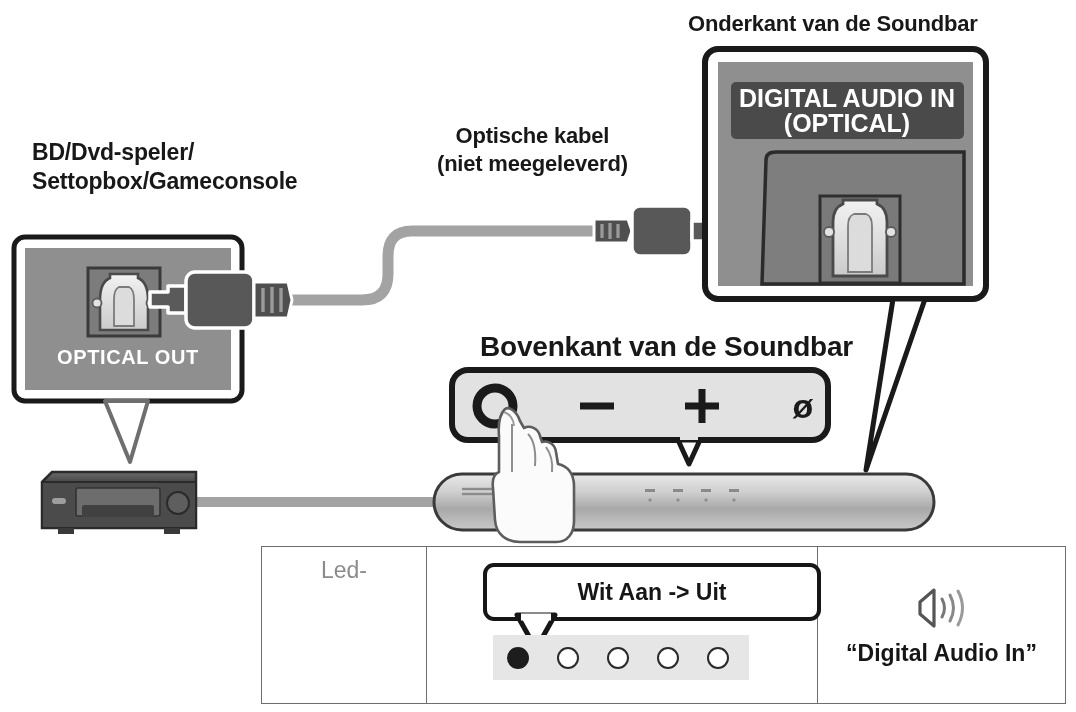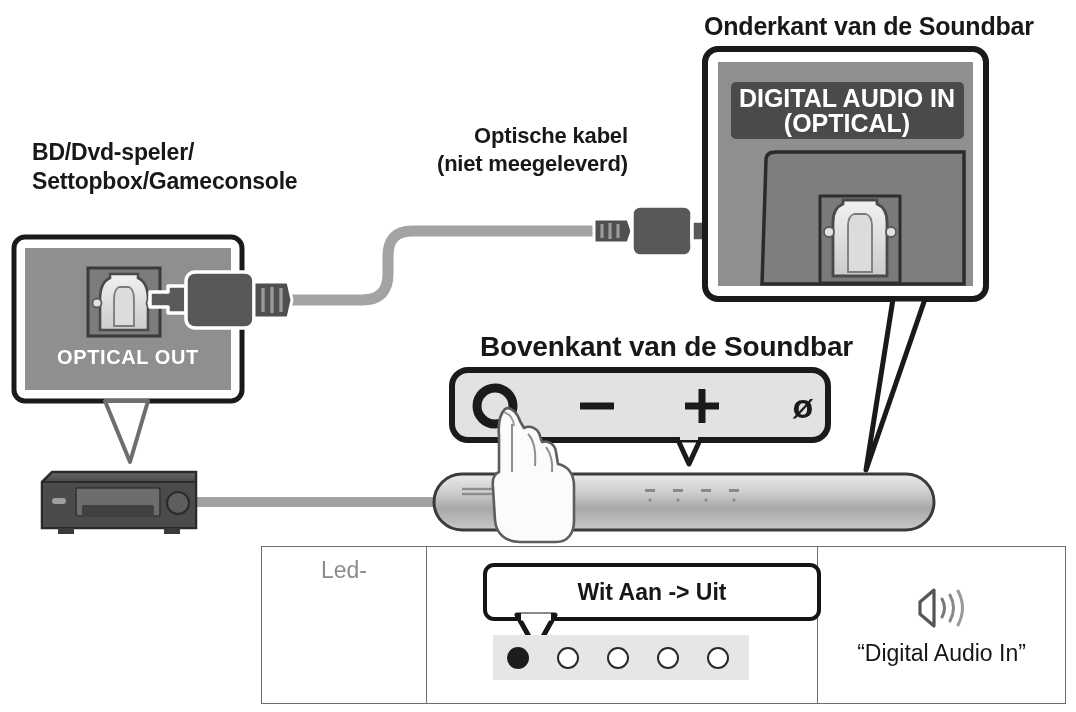--- a/index.html
+++ b/index.html
@@ -32,26 +32,26 @@
   #label-source {
     left: 8px;
     top: 138px;
     font-size: 23px;
     margin-left: 24px;
   }
   #label-cable {
     left: 437px;
     top: 122px;
     font-size: 22px;
-    text-align: right;
+    text-align: center;
   }
   #label-bottom-soundbar {
-    left: 704px;
+    left: 688px;
     top: 10px;
-    font-size: 25px;
+    font-size: 22px;
   }
   #label-top-soundbar {
     left: 480px;
     top: 329px;
     font-size: 28px;
   }
   .svg-layer {
     position: absolute;
     left: 0;
     top: 0;
@@ -90,21 +90,21 @@
     width: 247px;
     box-sizing: border-box;
     display: flex;
     flex-direction: column;
     align-items: center;
     justify-content: center;
     gap: 10px;
   }
   #audio-msg-text {
     font-size: 23px;
-    font-weight: normal;
+    font-weight: bold;
     color: #161616;
     white-space: pre;
   }
   
   #led-callout {
     position: absolute;
     left: 56px;
     top: 16px;
     width: 338px;
     height: 58px;

